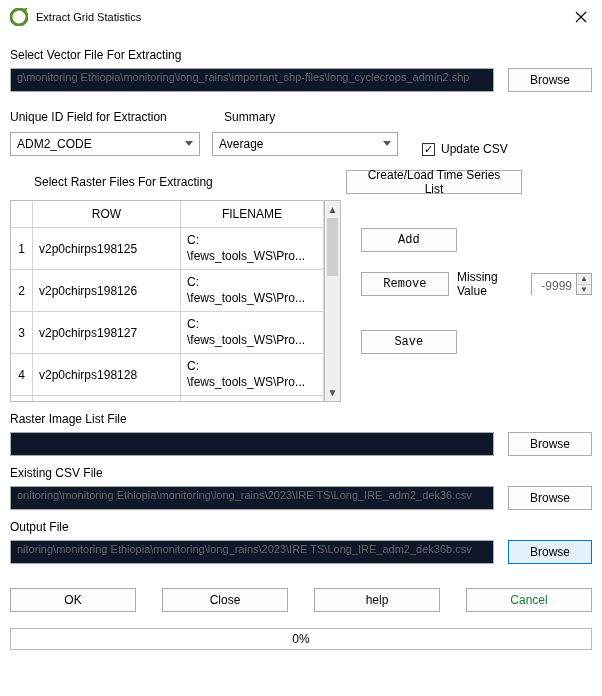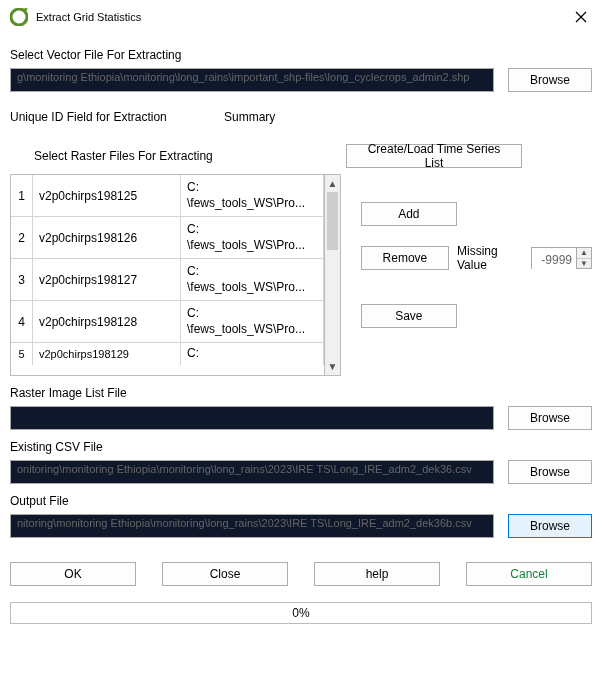--- a/index.html
+++ b/index.html
@@ -63,21 +63,21 @@
     .td-file { flex: 1; line-height: 1.3; }
     .tr:last-child { height: 22px; } 
     .tr:last-child .td { border-bottom: none; }
 
     .vscroll { width: 17px; height: 202px; border: 1px solid #bcbcbc; border-left: none; background: #f0f0f0; display: flex; flex-direction: column; }
     .vscroll .arrow { height: 17px; display: flex; align-items: center; justify-content: center; font-size: 10px; color: #555; background:#f0f0f0; }
     .vscroll .track { flex: 1; position: relative; }
     .vscroll .thumb { position: absolute; left: 2px; right: 2px; top: 0; height: 58px; background: #cdcdcd; }
 
     .right-ctrls { margin-left: 20px; display: flex; flex-direction: column; }
-    .right-ctrls .btn { width: 96px; }
+    .right-ctrls .btn { width: 96px; font-family: Liberation Mono, monospace; }
 
     .mv-row { display: flex; align-items: center; gap: 8px; margin-top: 18px; }
     .spin-wrap { display: flex; border: 1px solid #a9a9a9; height: 22px; }
     .spin-wrap input { border: none; width: 44px; padding: 0 4px; font-size: 12px; text-align: right; }
     .spin-btns { display: flex; flex-direction: column; border-left: 1px solid #a9a9a9; }
     .spin-btn { width: 14px; height: 10px; display:flex; align-items:center; justify-content:center; font-size:8px; color:#555; background:#f0f0f0; }
     .spin-btn + .spin-btn { border-top: 1px solid #ccc; height: 11px; }
 
     .dlg-buttons { display: flex; gap: 26px; margin-top: 24px; }
     .dlg-buttons .btn { flex: 1; height: 24px; }
@@ -113,28 +113,45 @@
   <div class="vector-row">
     <div class="readonly-input">g\monitoring Ethiopia\monitoring\long_rains\important_shp-files\long_cyclecrops_admin2.shp</div>
     <button class="btn">Browse</button>
   </div>
 
   <div class="row" style="margin-top:10px;">
     <div style="width:202px;" class="label">Unique ID Field for Extraction</div>
     <div class="label">Summary</div>
   </div>
 
+  <div class="row" style="margin-top:2px;">
+    <div class="select" style="width:190px;">
+      <select><option>ADM2_CODE</option></select>
+    </div>
+    <div class="select" style="width:186px;">
+      <select><option>Average</option></select>
+    </div>
+    <label class="check" style="margin-left:12px;">
+      <span class="box">✓</span>
+      <span>Update CSV</span>
+    </label>
+  </div>
 
   <div class="row" style="margin-top:14px; align-items:center;">
     <div style="width:300px;margin-left:24px;">Select Raster Files For Extracting</div>
     <button class="btn" style="width:176px;">Create/Load Time Series List</button>
   </div>
 
   <div class="table-wrap">
     <div class="table-box">
+      <div class="thead">
+        <div class="th th-idx"></div>
+        <div class="th th-row">ROW</div>
+        <div class="th th-file">FILENAME</div>
+      </div>
       <div class="tbody">
         <div class="tr">
           <div class="td td-idx">1</div>
           <div class="td td-row">v2p0chirps198125</div>
           <div class="td td-file" style="white-space:pre-line;">C:
 \fews_tools_WS\Pro...</div>
         </div>
         <div class="tr">
           <div class="td td-idx">2</div>
           <div class="td td-row">v2p0chirps198126</div>

